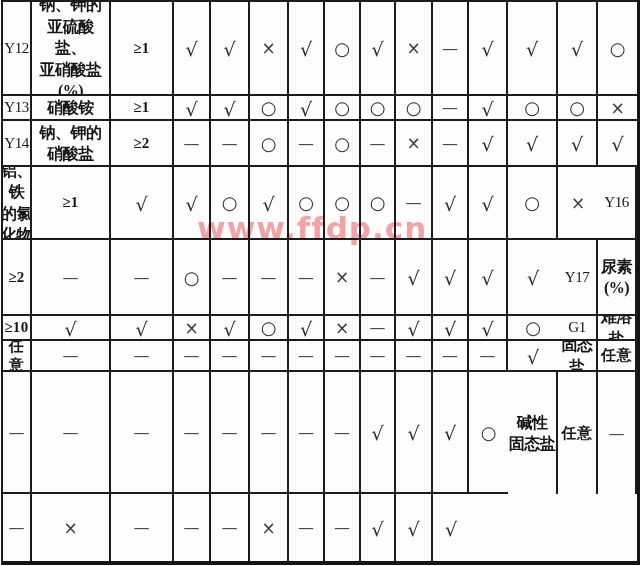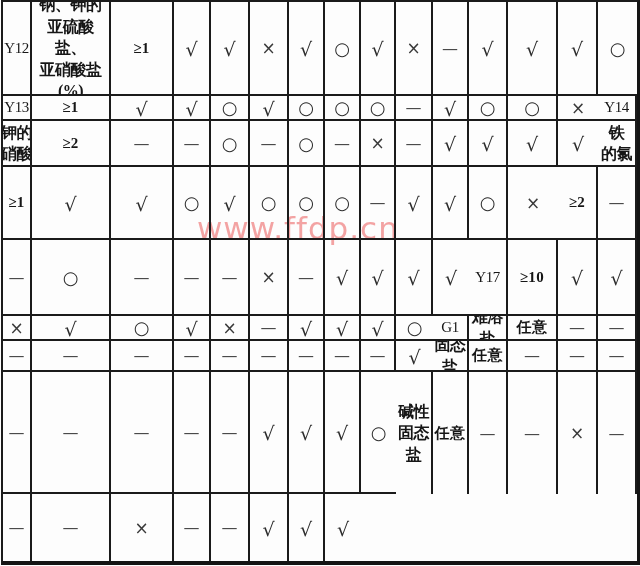--- a/index.html
+++ b/index.html
@@ -12,21 +12,21 @@
     overflow:hidden;
   }
   #stage{position:absolute;left:0;top:0;width:640px;height:566px;}
 
   
   .watermark{
     position:absolute;
     left:197px;top:210px;
     z-index:0;
     font-family:"DejaVu Sans","Liberation Sans",sans-serif;
-    font-weight:normal;
+    font-weight:bold;
     font-size:31px;
     letter-spacing:1px;
     color:rgba(238,108,108,0.62);
     pointer-events:none;
     white-space:nowrap;
   }
 
   .salt-table{
     position:absolute;left:1px;top:0;z-index:1;
     display:grid;
@@ -98,20 +98,21 @@
       <div class="cell sym-cell sym-check">√</div>
       <div class="cell sym-cell sym-circle">○</div>
       <div class="cell sym-cell sym-check">√</div>
       <div class="cell sym-cell sym-cross">×</div>
       <div class="cell sym-cell sym-dash">—</div>
       <div class="cell sym-cell sym-check">√</div>
       <div class="cell sym-cell sym-check">√</div>
       <div class="cell sym-cell sym-check">√</div>
       <div class="cell sym-cell sym-circle last-col">○</div>
       <div class="cell id-cell">Y13</div>
+      <div class="cell name-cell">硝酸铵</div>
       <div class="cell conc-cell">≥1</div>
       <div class="cell sym-cell sym-check">√</div>
       <div class="cell sym-cell sym-check">√</div>
       <div class="cell sym-cell sym-circle">○</div>
       <div class="cell sym-cell sym-check">√</div>
       <div class="cell sym-cell sym-circle">○</div>
       <div class="cell sym-cell sym-circle">○</div>
       <div class="cell sym-cell sym-circle">○</div>
       <div class="cell sym-cell sym-dash">—</div>
       <div class="cell sym-cell sym-check">√</div>
@@ -143,34 +144,36 @@
       <div class="cell sym-cell sym-circle">○</div>
       <div class="cell sym-cell sym-check">√</div>
       <div class="cell sym-cell sym-circle">○</div>
       <div class="cell sym-cell sym-circle">○</div>
       <div class="cell sym-cell sym-circle">○</div>
       <div class="cell sym-cell sym-dash">—</div>
       <div class="cell sym-cell sym-check">√</div>
       <div class="cell sym-cell sym-check">√</div>
       <div class="cell sym-cell sym-circle">○</div>
       <div class="cell sym-cell sym-cross last-col">×</div>
+      <div class="cell id-cell">Y16</div>
       <div class="cell conc-cell">≥2</div>
       <div class="cell sym-cell sym-dash">—</div>
       <div class="cell sym-cell sym-dash">—</div>
       <div class="cell sym-cell sym-circle">○</div>
       <div class="cell sym-cell sym-dash">—</div>
       <div class="cell sym-cell sym-dash">—</div>
       <div class="cell sym-cell sym-dash">—</div>
       <div class="cell sym-cell sym-cross">×</div>
       <div class="cell sym-cell sym-dash">—</div>
       <div class="cell sym-cell sym-check">√</div>
       <div class="cell sym-cell sym-check">√</div>
       <div class="cell sym-cell sym-check">√</div>
       <div class="cell sym-cell sym-check last-col">√</div>
       <div class="cell id-cell">Y17</div>
+      <div class="cell name-cell">尿素(%)</div>
       <div class="cell conc-cell">≥10</div>
       <div class="cell sym-cell sym-check">√</div>
       <div class="cell sym-cell sym-check">√</div>
       <div class="cell sym-cell sym-cross">×</div>
       <div class="cell sym-cell sym-check">√</div>
       <div class="cell sym-cell sym-circle">○</div>
       <div class="cell sym-cell sym-check">√</div>
       <div class="cell sym-cell sym-cross">×</div>
       <div class="cell sym-cell sym-dash">—</div>
       <div class="cell sym-cell sym-check">√</div>

